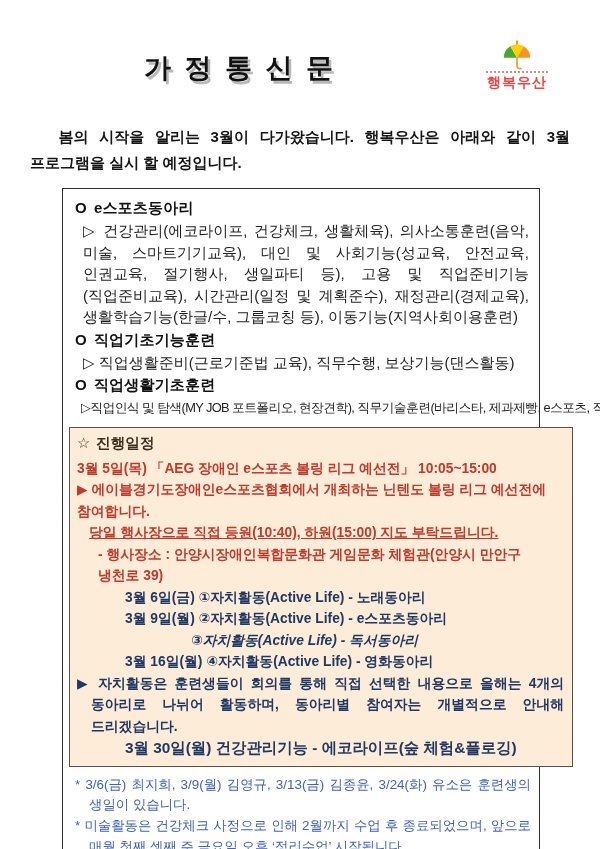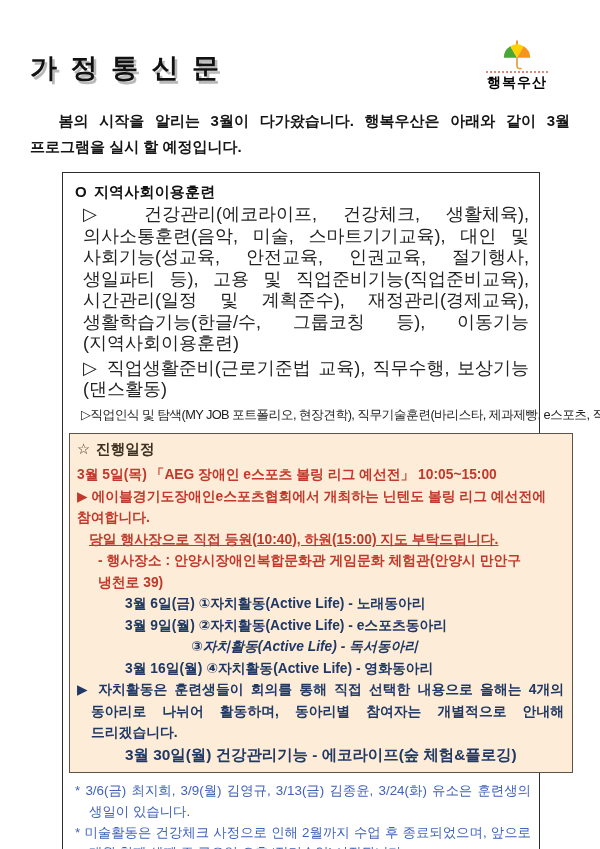--- a/index.html
+++ b/index.html
@@ -8,46 +8,46 @@
     height:849px; overflow:hidden; position:relative;
     font-family:"Liberation Sans","DejaVu Sans",sans-serif;
     color:#1a1a1a;
   }
   .page { padding:0 30px; }
 
   
   .header { position:relative; height:98px; }
   .doc-title {
     position:absolute; left:0; right:120px; top:50px;
-    text-align:left; font-size:27px; font-weight:900; color:#111;
+    text-align:center; font-size:27px; font-weight:900; color:#111;
     letter-spacing:3px; text-shadow:2.5px 2.5px 0 #b9b9b9;
     white-space:nowrap;
   }
   .logo { position:absolute; right:8px; top:40px; width:90px; text-align:center; }
   .logo svg { display:block; margin:0 auto; }
   .logo-subtext { width:62px; margin:1px auto 1px; border-top:2px dotted #d98a7a; height:2px; }
-  .logo-label { font-size:14px; font-weight:800; color:#000000; letter-spacing:1px; white-space:nowrap; }
+  .logo-label { font-size:14px; font-weight:800; color:#ef4444; letter-spacing:1px; white-space:nowrap; }
 
   
   .intro {
-    margin-top:10px; font-size:15px; font-weight:600; line-height:26px;
+    margin-top:26px; font-size:15px; font-weight:600; line-height:26px;
     text-align:justify; text-indent:1.9em; word-break:keep-all; color:#151515;
   }
 
   
   .outer-box {
     margin-top:12px; margin-left:32px; width:478px;
     border:1.6px solid #2e2e2e; background:#fff;
     padding:7px 6px 8px 6px;
   }
   .section { padding-left:6px; padding-right:4px; }
   .sec-head { font-size:15px; font-weight:800; color:#111; margin-top:3px; letter-spacing:0.2px; }
   .sec-head .marker { display:inline-block; margin-right:7px; font-weight:800; }
   .sec-detail {
-    font-size:18px; font-weight:500; color:#222; line-height:21.5px;
+    font-size:15px; font-weight:500; color:#222; line-height:21.5px;
     text-align:justify; word-break:keep-all; margin:2px 0 3px 8px;
   }
   .sec-detail.condensed { letter-spacing:-0.6px; font-size:12.8px; white-space:nowrap; margin-left:6px; }
 
   
   .schedule-box {
     margin-top:8px; width:504px;
     background:#fdecd8; border:1.6px solid #5d5245;
     padding:6px 8px 7px 7px;
   }
@@ -94,30 +94,36 @@
       <div class="logo-label">행복우산</div>
     </div>
   </div>
 
   <p class="intro">봄의 시작을 알리는 3월이 다가왔습니다. 행복우산은 아래와 같이 3월 프로그램을 실시 할 예정입니다.</p>
 
   <div class="outer-box">
 
     <div class="section">
       <div class="sec-head">
-        <span class="marker">O</span><span>지역사회이용훈련</span>
+        <span class="marker">O</span><span>e스포츠동아리</span>
       </div>
       <p class="sec-detail">▷ 건강관리(에코라이프, 건강체크, 생활체육), 의사소통훈련(음악, 미술, 스마트기기교육), 대인 및 사회기능(성교육, 안전교육, 인권교육, 절기행사, 생일파티 등), 고용 및 직업준비기능(직업준비교육), 시간관리(일정 및 계획준수), 재정관리(경제교육), 생활학습기능(한글/수, 그룹코칭 등), 이동기능(지역사회이용훈련)</p>
     </div>
 
     <div class="section">
+      <div class="sec-head">
+        <span class="marker">O</span><span>직업기초기능훈련</span>
+      </div>
       <p class="sec-detail">▷ 직업생활준비(근로기준법 교육), 직무수행, 보상기능(댄스활동)</p>
     </div>
 
     <div class="section">
+      <div class="sec-head">
+        <span class="marker">O</span><span>직업생활기초훈련</span>
+      </div>
       <p class="sec-detail condensed">▷직업인식 및 탐색(MY JOB 포트폴리오, 현장견학), 직무기술훈련(바리스타, 제과제빵, e스포츠, 직업기능), 자치활동</p>
     </div>
 
     <div class="schedule-box">
       <div class="sch-title">
         <span class="star">☆</span><span>진행일정</span>
       </div>
       <div class="sch-line red-bold">3월 5일(목) 「AEG 장애인 e스포츠 볼링 리그 예선전」 10:05~15:00</div>
       <div class="sch-line red">▶ 에이블경기도장애인e스포츠협회에서 개최하는 닌텐도 볼링 리그 예선전에 참여합니다.</div>
       <div class="sch-line red-underline ind1">당일 행사장으로 직접 등원(10:40), 하원(15:00) 지도 부탁드립니다.</div>

